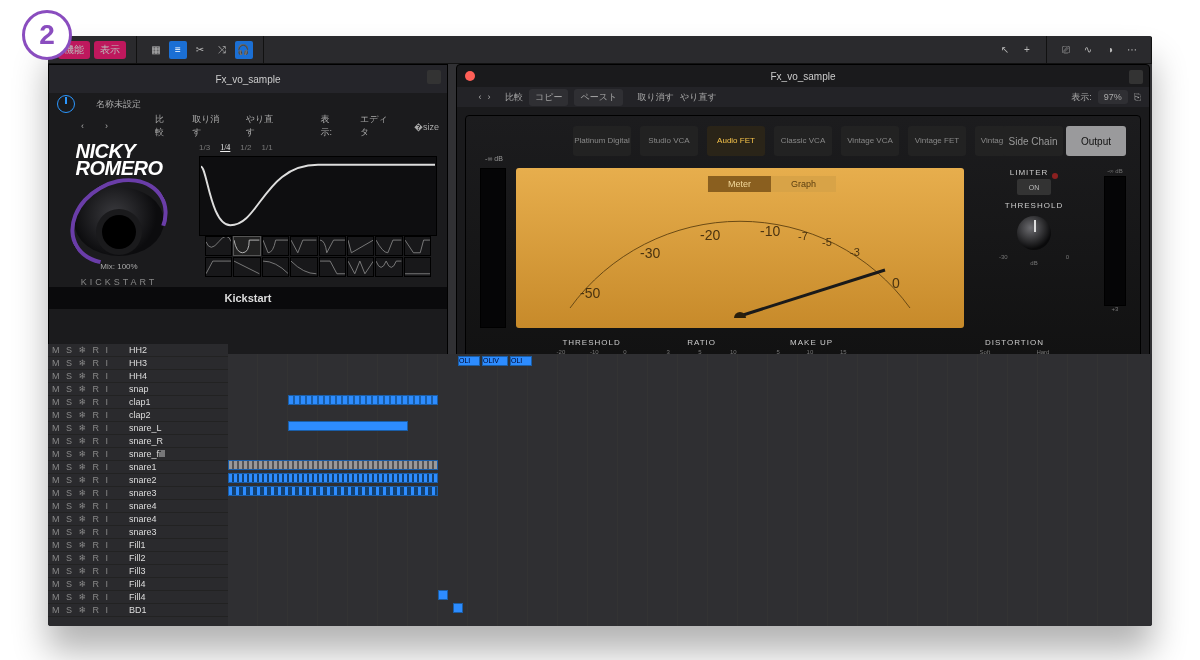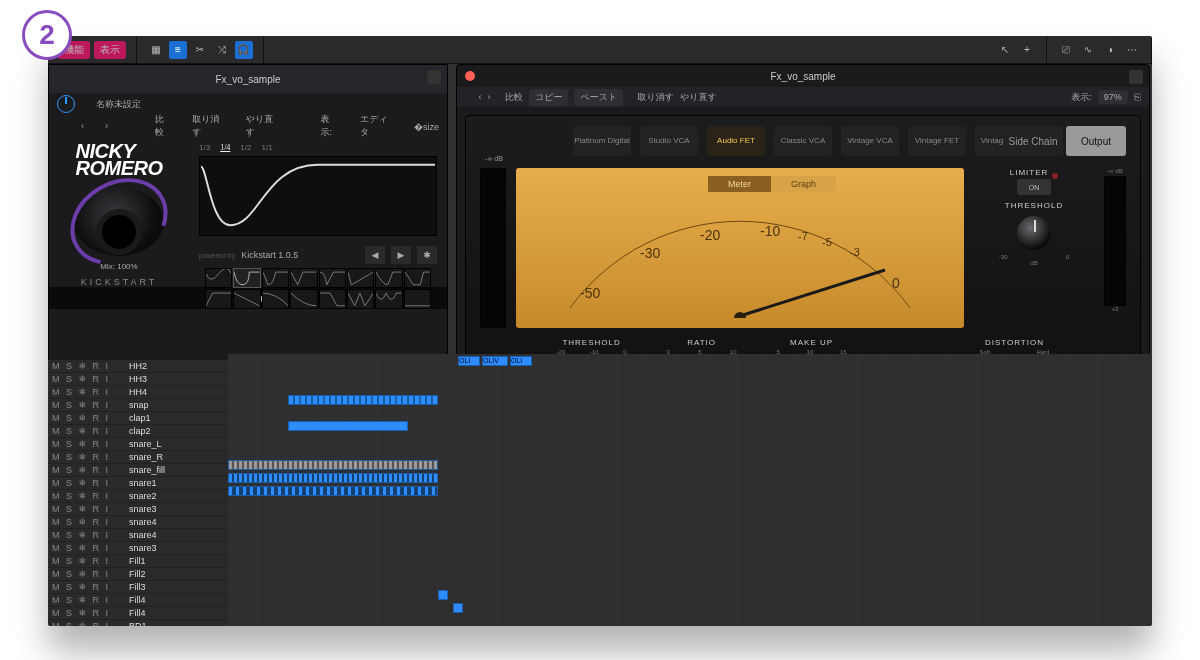--- a/index.html
+++ b/index.html
@@ -13,21 +13,21 @@
 .topbar { height:28px; background:#2a2a2d; border-bottom:1px solid #111; display:flex; align-items:center; font-size:10px; color:#bbb; }
 .topbar .seg { padding:0 8px; height:100%; display:flex; align-items:center; border-right:1px solid #111; }
 .topbar .btn { margin:0 2px; padding:2px 6px; background:#be185d; border-radius:3px; cursor:pointer; }
 .topbar .btn.blue { background:#1b6fd4; color:#fff; }
 .topbar .ico { width:18px; height:18px; display:flex; align-items:center; justify-content:center; margin:0 2px; border-radius:2px; }
 
 
 .editor { position:absolute; left:0; top:28px; right:0; bottom:0; background:#313134; }
 
 
-.tracks { position:absolute; left:0; top:296px; width:180px; bottom:0; background:#2a2a2d; font-size:9px; overflow:hidden; }
+.tracks { position:absolute; left:0; top:280px; width:180px; bottom:0; background:#2a2a2d; font-size:9px; overflow:hidden; }
 .track-row { display:flex; align-items:center; height:13px; padding-left:4px; color:#bbb; border-bottom:1px solid #222; }
 .track-row .ms { color:#888; margin-right:6px; letter-spacing:2px; }
 .track-row .nm { color:#ddd;padding-left:13px; }
 
 .grid { position:absolute; left:180px; top:290px; right:0; bottom:0; background:repeating-linear-gradient(to right,#2f2f32 0,#2f2f32 29px,#333 29px,#333 30px),repeating-linear-gradient(to bottom,#2f2f32 0,#2f2f32 12px,#2a2a2d 12px,#2a2a2d 13px); }
 .clip { position:absolute; height:10px; background:#2d8cff; border:1px solid #1a5ea8; font-size:7px; color:#002; overflow:hidden; }
 
 
 .plugin-a { position:absolute; left:0; top:0; width:400px; height:302px; background:#1b1b1d; border:1px solid #000; }
 .pa-head { height:28px; background:#25252a; display:flex; align-items:center; justify-content:center; font-size:10px; color:#ccc; position:relative; }
@@ -177,28 +177,20 @@
           <div class="env-top">
             <span>1/3</span>
             <span class="on">1/4</span>
             <span>1/2</span>
             <span>1/1</span>
           </div>
           <div class="env-graph">
             <svg viewBox="0 0 240 80">
                 <path d="M0,10 C6,10 10,70 30,70 C60,70 65,8 120,8 L240,8" stroke="#ddd" stroke-width="2" fill="none"></path>
               </svg>
-          </div>
-          <div class="prs-row">
-            <span style="font-size:7px;color:#555">powered by</span>
-            <span>Kickstart 1.0.5</span>
-            <div class="sep"></div>
-            <div class="prs-nav">◀</div>
-            <div class="prs-nav">▶</div>
-            <div class="prs-nav">✱</div>
           </div>
           <div class="preset-grid">
             <div class="preset-cell"><svg viewBox="0 0 30 20">
                   <path d="M0,5 Q5,18 15,5 T30,5" stroke="#888" fill="none"></path>
                 </svg></div>
             <div class="preset-cell sel"><svg viewBox="0 0 30 20">
                   <path d="M0,3 Q3,18 10,18 Q18,18 18,3 L30,3" stroke="#ccc" fill="none"></path>
                 </svg></div>
             <div class="preset-cell"><svg viewBox="0 0 30 20">
                   <path d="M0,3 L6,18 Q12,18 15,3 L30,3" stroke="#888" fill="none"></path>

